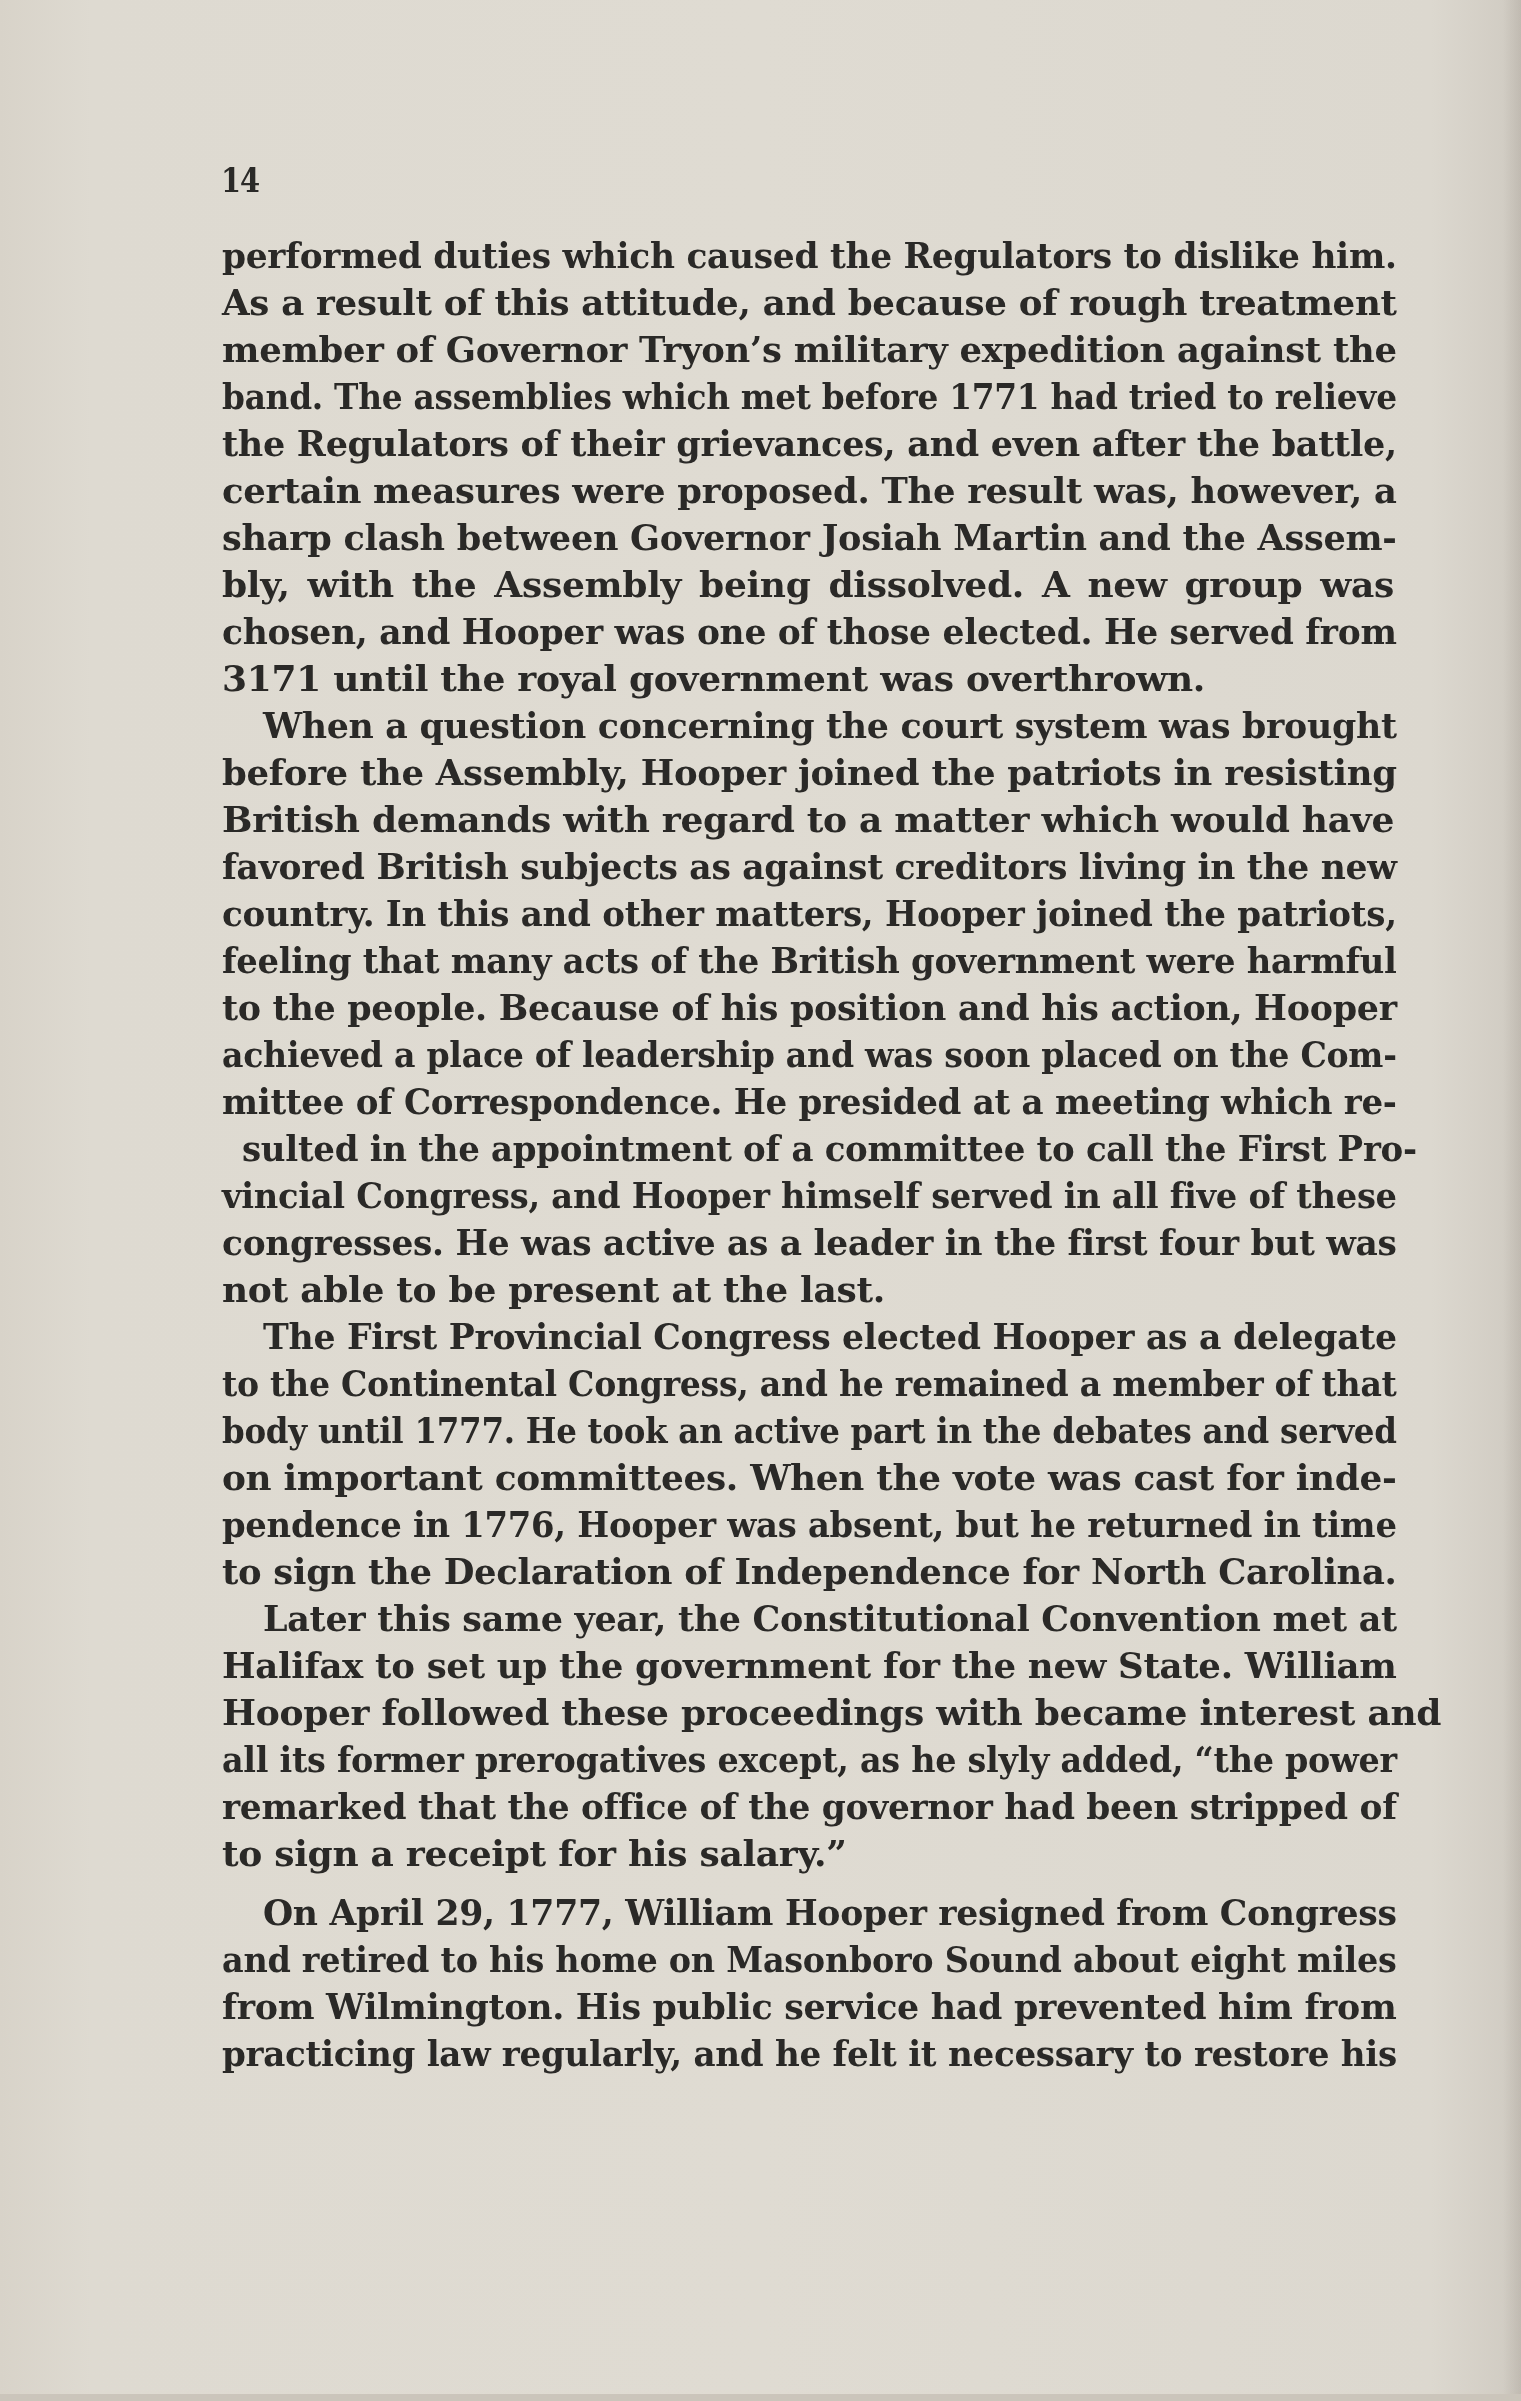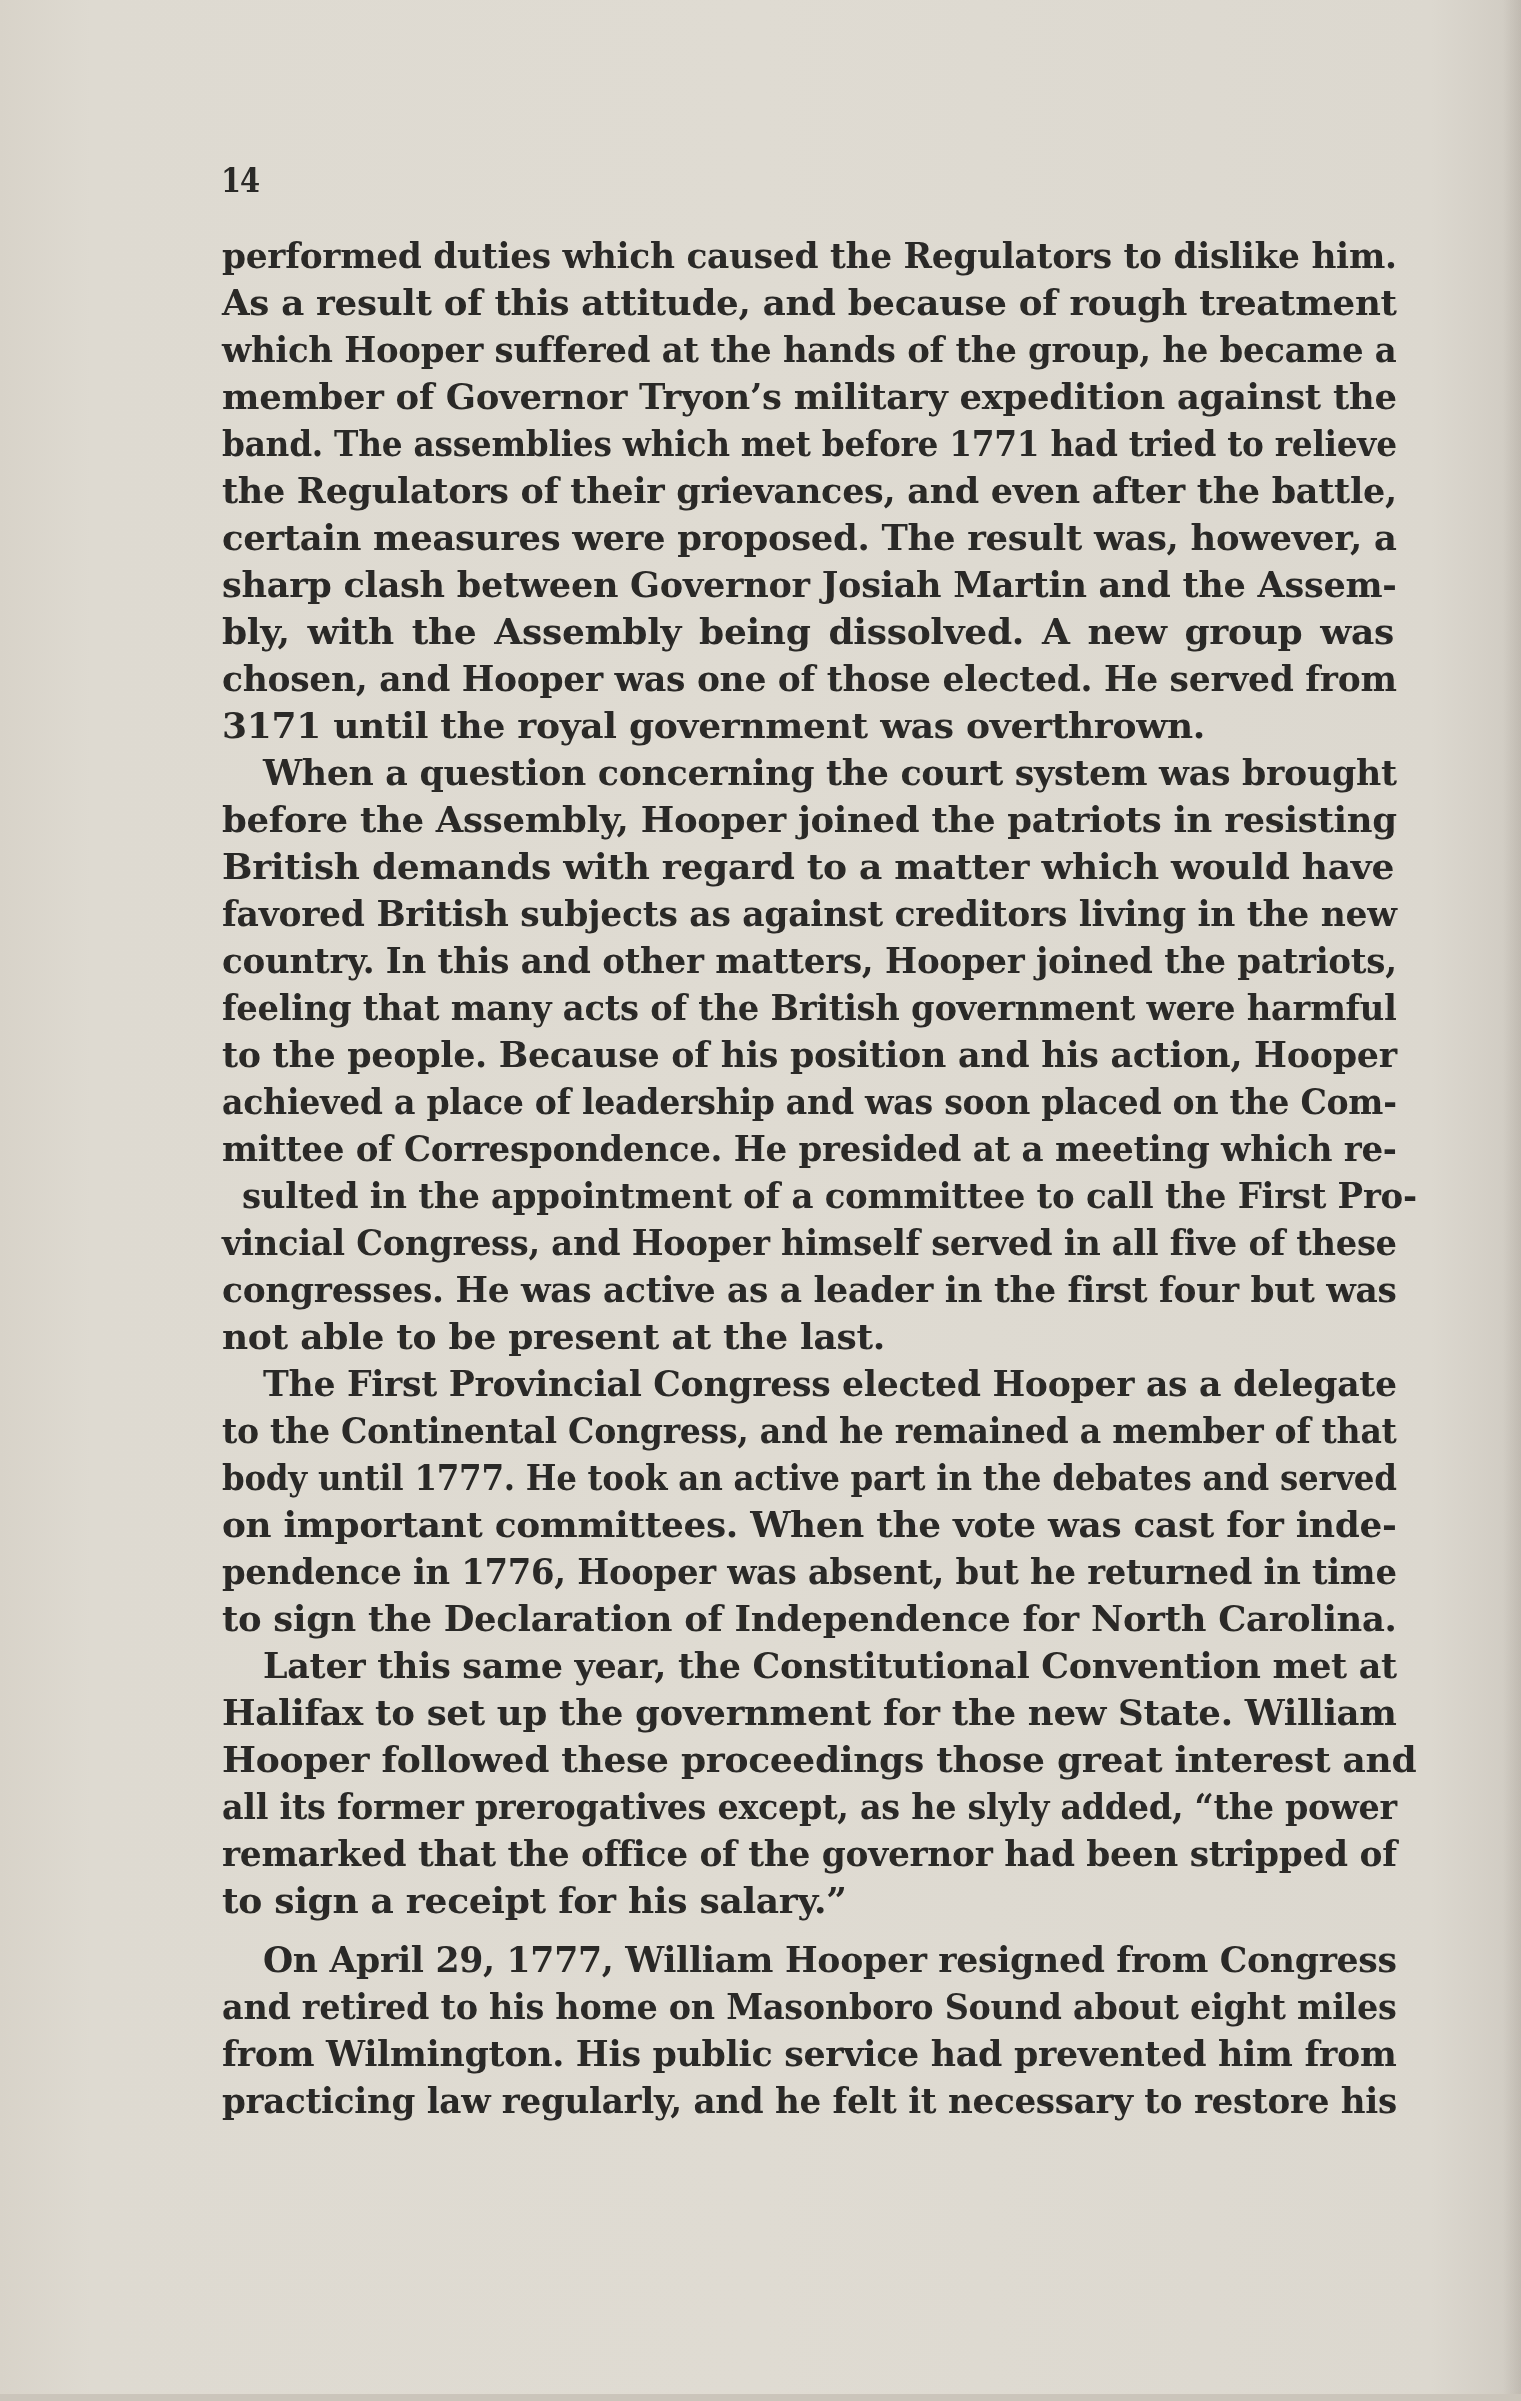--- a/index.html
+++ b/index.html
@@ -83,21 +83,20 @@
 <div class="page">
   <div class="edge-right"></div>
   <div class="edge-bottom"></div>
 
   <div class="page-number">14</div>
 
   <div class="text-block" id="text-block">
       <div>
         <span class="line" style="text-align: left; text-align-last: left;"><span class="line-inner" style="transform: scaleX(0.9553);">performed duties which caused the Regulators to dislike him.</span></span>
         <span class="line" style="text-align: left; text-align-last: left;"><span class="line-inner" style="transform: scaleX(0.9897);">As a result of this attitude, and because of rough treatment</span></span>
-        <span class="line" style="text-align: left; text-align-last: left;"><span class="line-inner" style="transform: scaleX(0.9427);">which Hooper suffered at the hands of the group, he became a</span></span>
         <span class="line" style="text-align: left; text-align-last: left;"><span class="line-inner" style="transform: scaleX(0.9832);">member of Governor Tryon’s military expedition against the</span></span>
         <span class="line" style="text-align: left; text-align-last: left;"><span class="line-inner" style="transform: scaleX(0.9106);">band. The assemblies which met before 1771 had tried to relieve</span></span>
         <span class="line" style="text-align: left; text-align-last: left;"><span class="line-inner" style="transform: scaleX(0.9717);">the Regulators of their grievances, and even after the battle,</span></span>
         <span class="line" style="text-align: left; text-align-last: left;"><span class="line-inner" style="transform: scaleX(0.9829);">certain measures were proposed. The result was, however, a</span></span>
         <span class="line" style="text-align: left; text-align-last: left;"><span class="line-inner" style="transform: scaleX(0.975);">sharp clash between Governor Josiah Martin and the Assem-</span></span>
         <span class="line">bly, with the Assembly being dissolved. A new group was</span>
         <span class="line" style="text-align: left; text-align-last: left;"><span class="line-inner" style="transform: scaleX(0.9583);">chosen, and Hooper was one of those elected. He served from</span></span>
         <span class="line last">3171 until the royal government was overthrown.</span>
       </div>
       <div>
@@ -119,21 +118,21 @@
         <span class="line indent" style="text-align: left; text-align-last: left;"><span class="line-inner" style="transform: scaleX(0.9621);">The First Provincial Congress elected Hooper as a delegate</span></span>
         <span class="line" style="text-align: right; text-align-last: left;"><span class="line-inner" style="transform: scaleX(0.9198);">to the Continental Congress, and he remained a member of that</span></span>
         <span class="line" style="text-align: left; text-align-last: left;"><span class="line-inner" style="transform: scaleX(0.9019);">body until 1777. He took an active part in the debates and served</span></span>
         <span class="line" style="text-align: left; text-align-last: left;"><span class="line-inner" style="transform: scaleX(0.9953);">on important committees. When the vote was cast for inde-</span></span>
         <span class="line" style="text-align: left; text-align-last: left;"><span class="line-inner" style="transform: scaleX(0.9397);">pendence in 1776, Hooper was absent, but he returned in time</span></span>
         <span class="line last" style="text-align: left; text-align-last: left;"><span class="line-inner" style="transform: scaleX(0.9826);">to sign the Declaration of Independence for North Carolina.</span></span>
       </div>
       <div>
         <span class="line indent" style="text-align: left; text-align-last: left;"><span class="line-inner" style="transform: scaleX(0.9694);">Later this same year, the Constitutional Convention met at</span></span>
         <span class="line" style="text-align: left; text-align-last: left;"><span class="line-inner" style="transform: scaleX(0.9869);">Halifax to set up the government for the new State. William</span></span>
-        <span class="line">Hooper followed these proceedings those great interest and</span>
+        <span class="line">Hooper followed these proceedings with became interest and</span>
         <span class="line" style="text-align: left; text-align-last: left;"><span class="line-inner" style="transform: scaleX(0.9273);">all its former prerogatives except, as he slyly added, “the power</span></span>
         <span class="line" style="text-align: left; text-align-last: left;"><span class="line-inner" style="transform: scaleX(0.9551);">remarked that the office of the governor had been stripped of</span></span>
         <span class="line last">to sign a receipt for his salary.”</span>
       </div>
       <div>
         <span class="line indent" style="text-align: left; text-align-last: left; margin-top: 12px;"><span class="line-inner" style="transform: scaleX(0.9616);">On April 29, 1777, William Hooper resigned from Congress</span></span>
         <span class="line" style="text-align: left; text-align-last: left;"><span class="line-inner" style="transform: scaleX(0.9284);">and retired to his home on Masonboro Sound about eight miles</span></span>
         <span class="line" style="text-align: left; text-align-last: left;"><span class="line-inner" style="transform: scaleX(0.9665);">from Wilmington. His public service had prevented him from</span></span>
         <span class="line" style="text-align: left; text-align-last: left;"><span class="line-inner" style="transform: scaleX(0.9481);">practicing law regularly, and he felt it necessary to restore his</span></span>
       </div>

